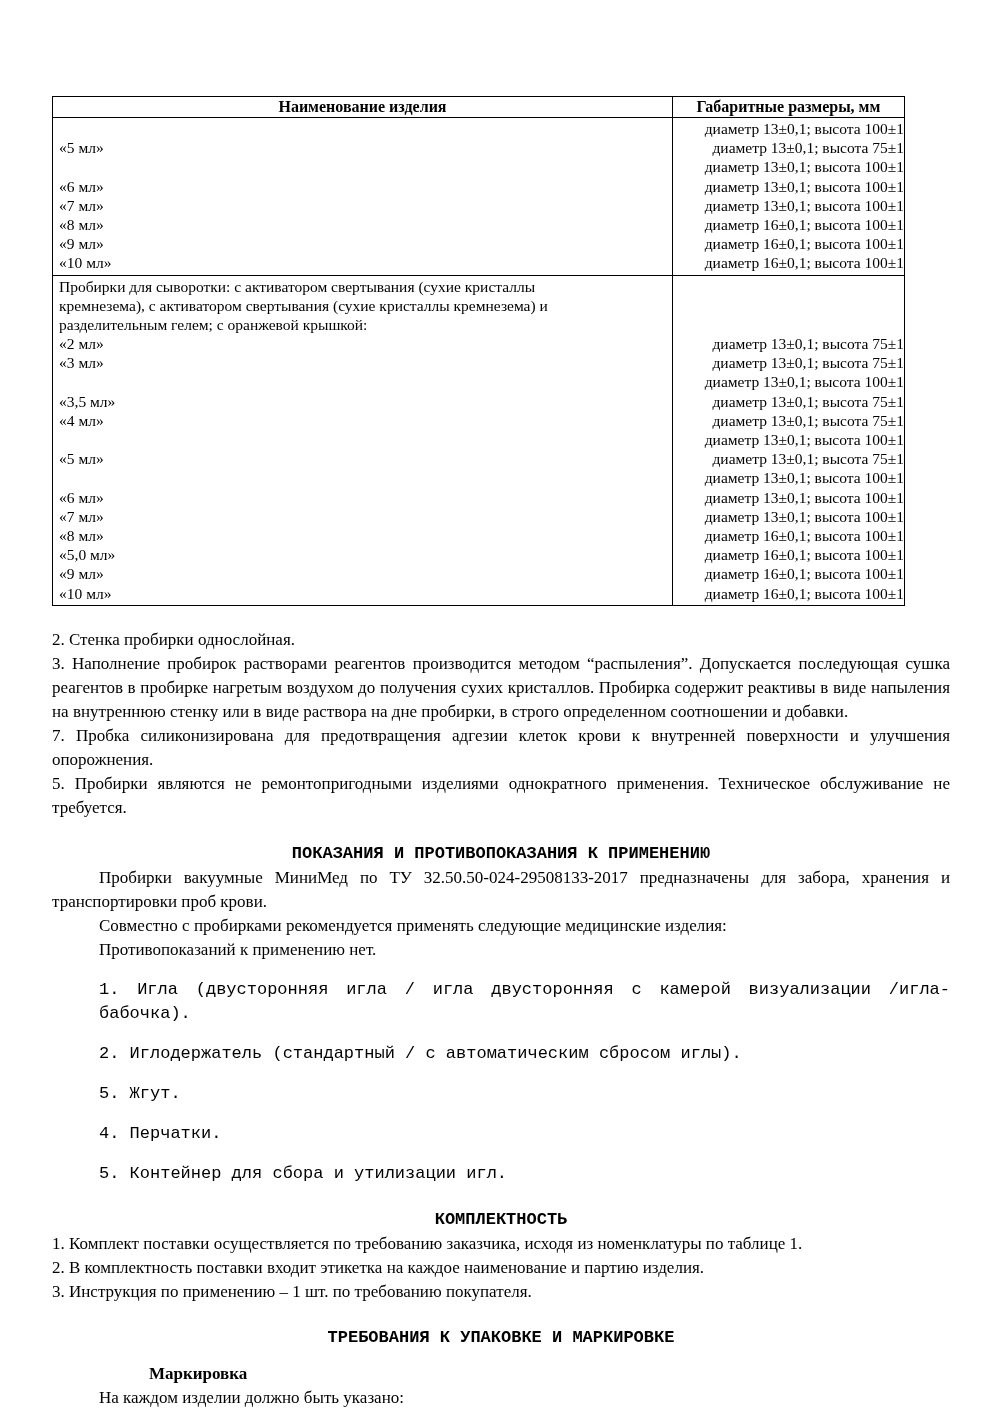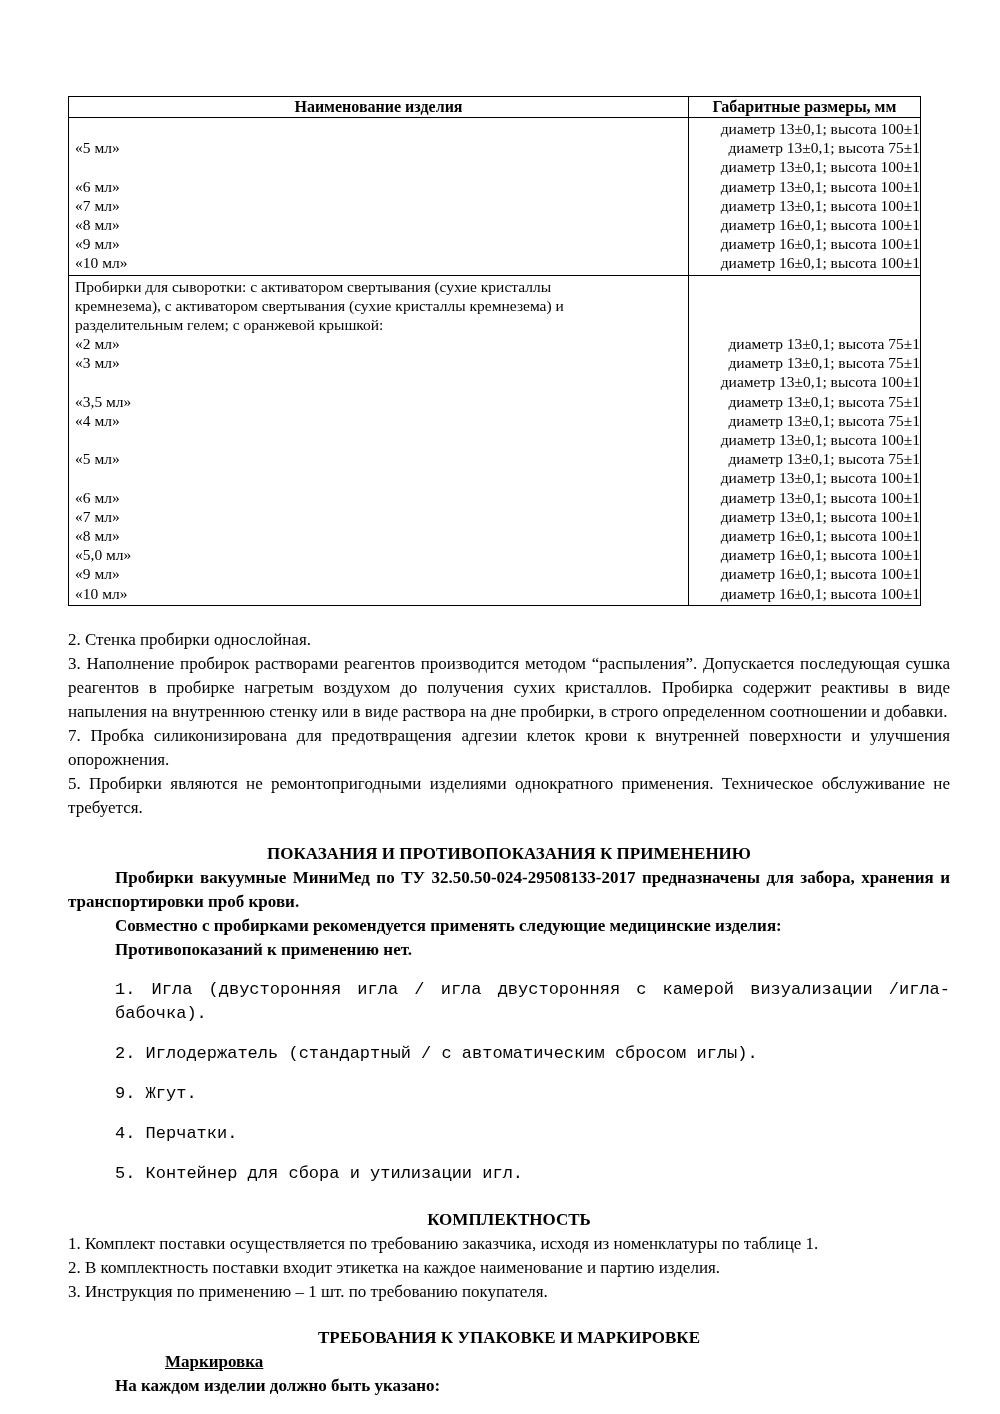--- a/index.html
+++ b/index.html
@@ -1,21 +1,21 @@
 <!DOCTYPE html>
 <html><head>
 <meta charset="utf-8">
 <style>
   * { box-sizing: border-box; }
   html, body { margin: 0; padding: 0; background: #ffffff; }
   .page {
     position: relative;
     width: 1000px;
     height: 1414px;
-    padding: 96px 50px 0 68px;
+    padding: 96px 50px 0 52px;
     font-family: "Liberation Serif", "DejaVu Serif", serif;
     color: #000;
     font-size: 17px;
     line-height: 24px;
     overflow: hidden;
     background: #fff;
   }
 
   
   table.spec {
@@ -42,33 +42,33 @@
     height: 19.2px;
     line-height: 19.2px;
     white-space: nowrap;
     overflow: hidden;
   }
   .name-col .tline { padding-left: 6px; text-align: left; }
   .size-col .tline { text-align: right; }
 
   
   .para { margin: 0; text-align: justify; }
-  .indent { text-indent: 47px; font-weight: bold; }
+  .indent { text-indent: 47px; }
   .list-item { margin: 16px 0 0 47px; text-align: justify; font-family: Liberation Mono, monospace; }
   .heading {
     margin: 22px 0 0 0;
     font-size: 17px;
     font-weight: bold;
     text-align: center;
     line-height: 24px;
+    font-family: Liberation Mono, monospace;
   }
   .subheading {
-    margin: 0 0 0 97px;
+    margin: 12px 0 0 97px;
     font-weight: bold;
-    text-decoration: underline;
   }
 </style>
 </head>
 <body>
 
 <div class="page">
 
   <table class="spec">
     <colgroup>
       <col style="width:620px">
@@ -150,21 +150,21 @@
   <p class="para">3. Наполнение пробирок растворами реагентов производится методом “распыления”. Допускается последующая сушка реагентов в пробирке нагретым воздухом до получения сухих кристаллов. Пробирка содержит реактивы в виде напыления на внутреннюю стенку или в виде раствора на дне пробирки, в строго определенном соотношении и добавки.</p>
   <p class="para">7. Пробка силиконизирована для предотвращения адгезии клеток крови к внутренней поверхности и улучшения опорожнения.</p>
   <p class="para">5. Пробирки являются не ремонтопригодными изделиями однократного применения. Техническое обслуживание не требуется.</p>
 
   <h2 class="heading">ПОКАЗАНИЯ И ПРОТИВОПОКАЗАНИЯ К ПРИМЕНЕНИЮ</h2>
   <p class="para indent">Пробирки вакуумные МиниМед по ТУ 32.50.50-024-29508133-2017 предназначены для забора, хранения и транспортировки проб крови.</p>
   <p class="para indent">Совместно с пробирками рекомендуется применять следующие медицинские изделия:</p>
   <p class="para indent">Противопоказаний к применению нет.</p>
   <div class="list-item">1. Игла (двусторонняя игла / игла двусторонняя с камерой визуализации /игла-бабочка).</div>
   <div class="list-item">2. Иглодержатель (стандартный / с автоматическим сбросом иглы).</div>
-  <div class="list-item">9. Жгут.</div>
+  <div class="list-item">5. Жгут.</div>
   <div class="list-item">4. Перчатки.</div>
   <div class="list-item">5. Контейнер для сбора и утилизации игл.</div>
 
   <h2 class="heading">КОМПЛЕКТНОСТЬ</h2>
   <p class="para">1. Комплект поставки осуществляется по требованию заказчика, исходя из номенклатуры по таблице 1.</p>
   <p class="para">2. В комплектность поставки входит этикетка на каждое наименование и партию изделия.</p>
   <p class="para">3. Инструкция по применению – 1 шт. по требованию покупателя.</p>
 
   <h2 class="heading">ТРЕБОВАНИЯ К УПАКОВКЕ И МАРКИРОВКЕ</h2>
   <div class="subheading">Маркировка</div>

